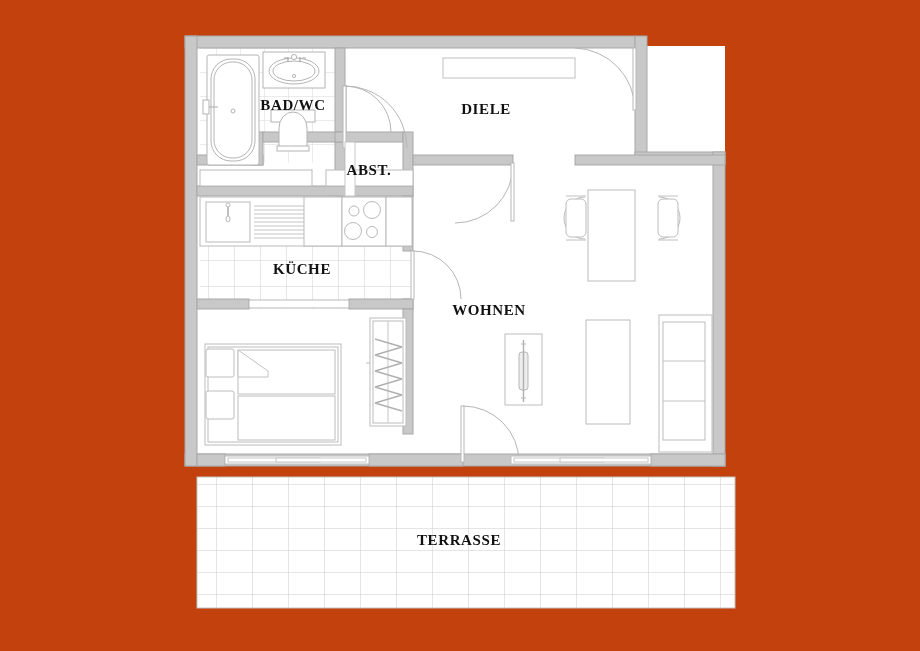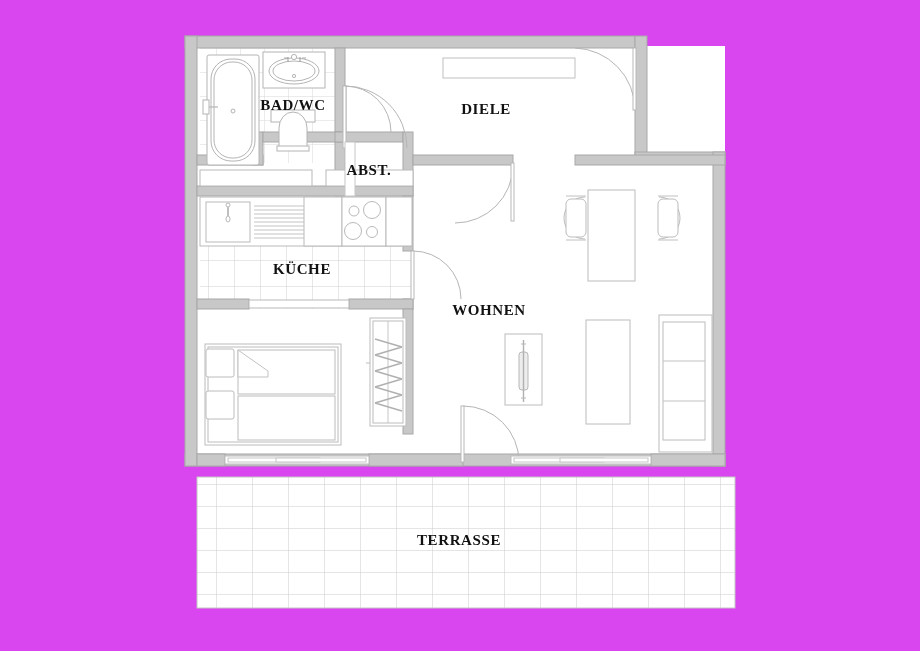--- a/index.html
+++ b/index.html
@@ -11,21 +11,21 @@
   body {
     width: 920px;
     height: 651px;
     font-family: "Liberation Serif", "DejaVu Serif", serif;
     overflow: hidden;
   }
   #floorplan-root {
     position: relative;
     width: 920px;
     height: 651px;
-    background: #d946ef;
+    background: #c2410c;
   }
   svg#plan {
     display: block;
     width: 920px;
     height: 651px;
   }
   .room-label {
     font-family: "Liberation Serif", "DejaVu Serif", serif;
     font-weight: bold;
     font-size: 15px;

